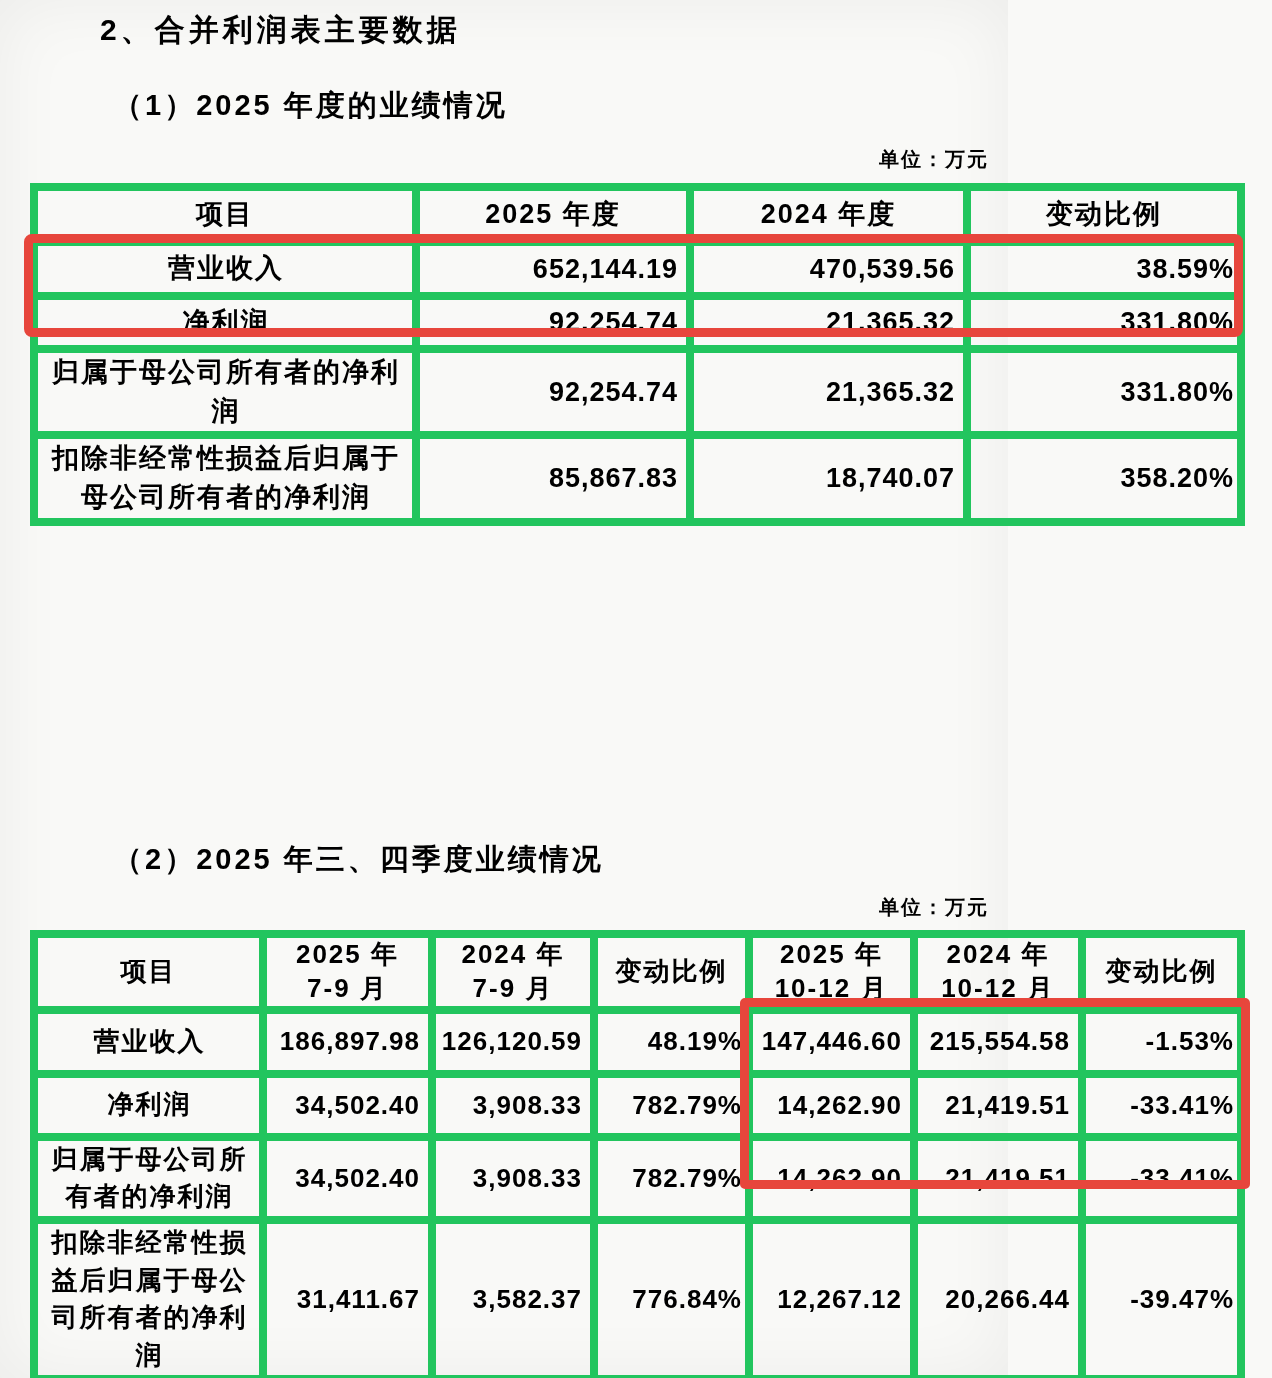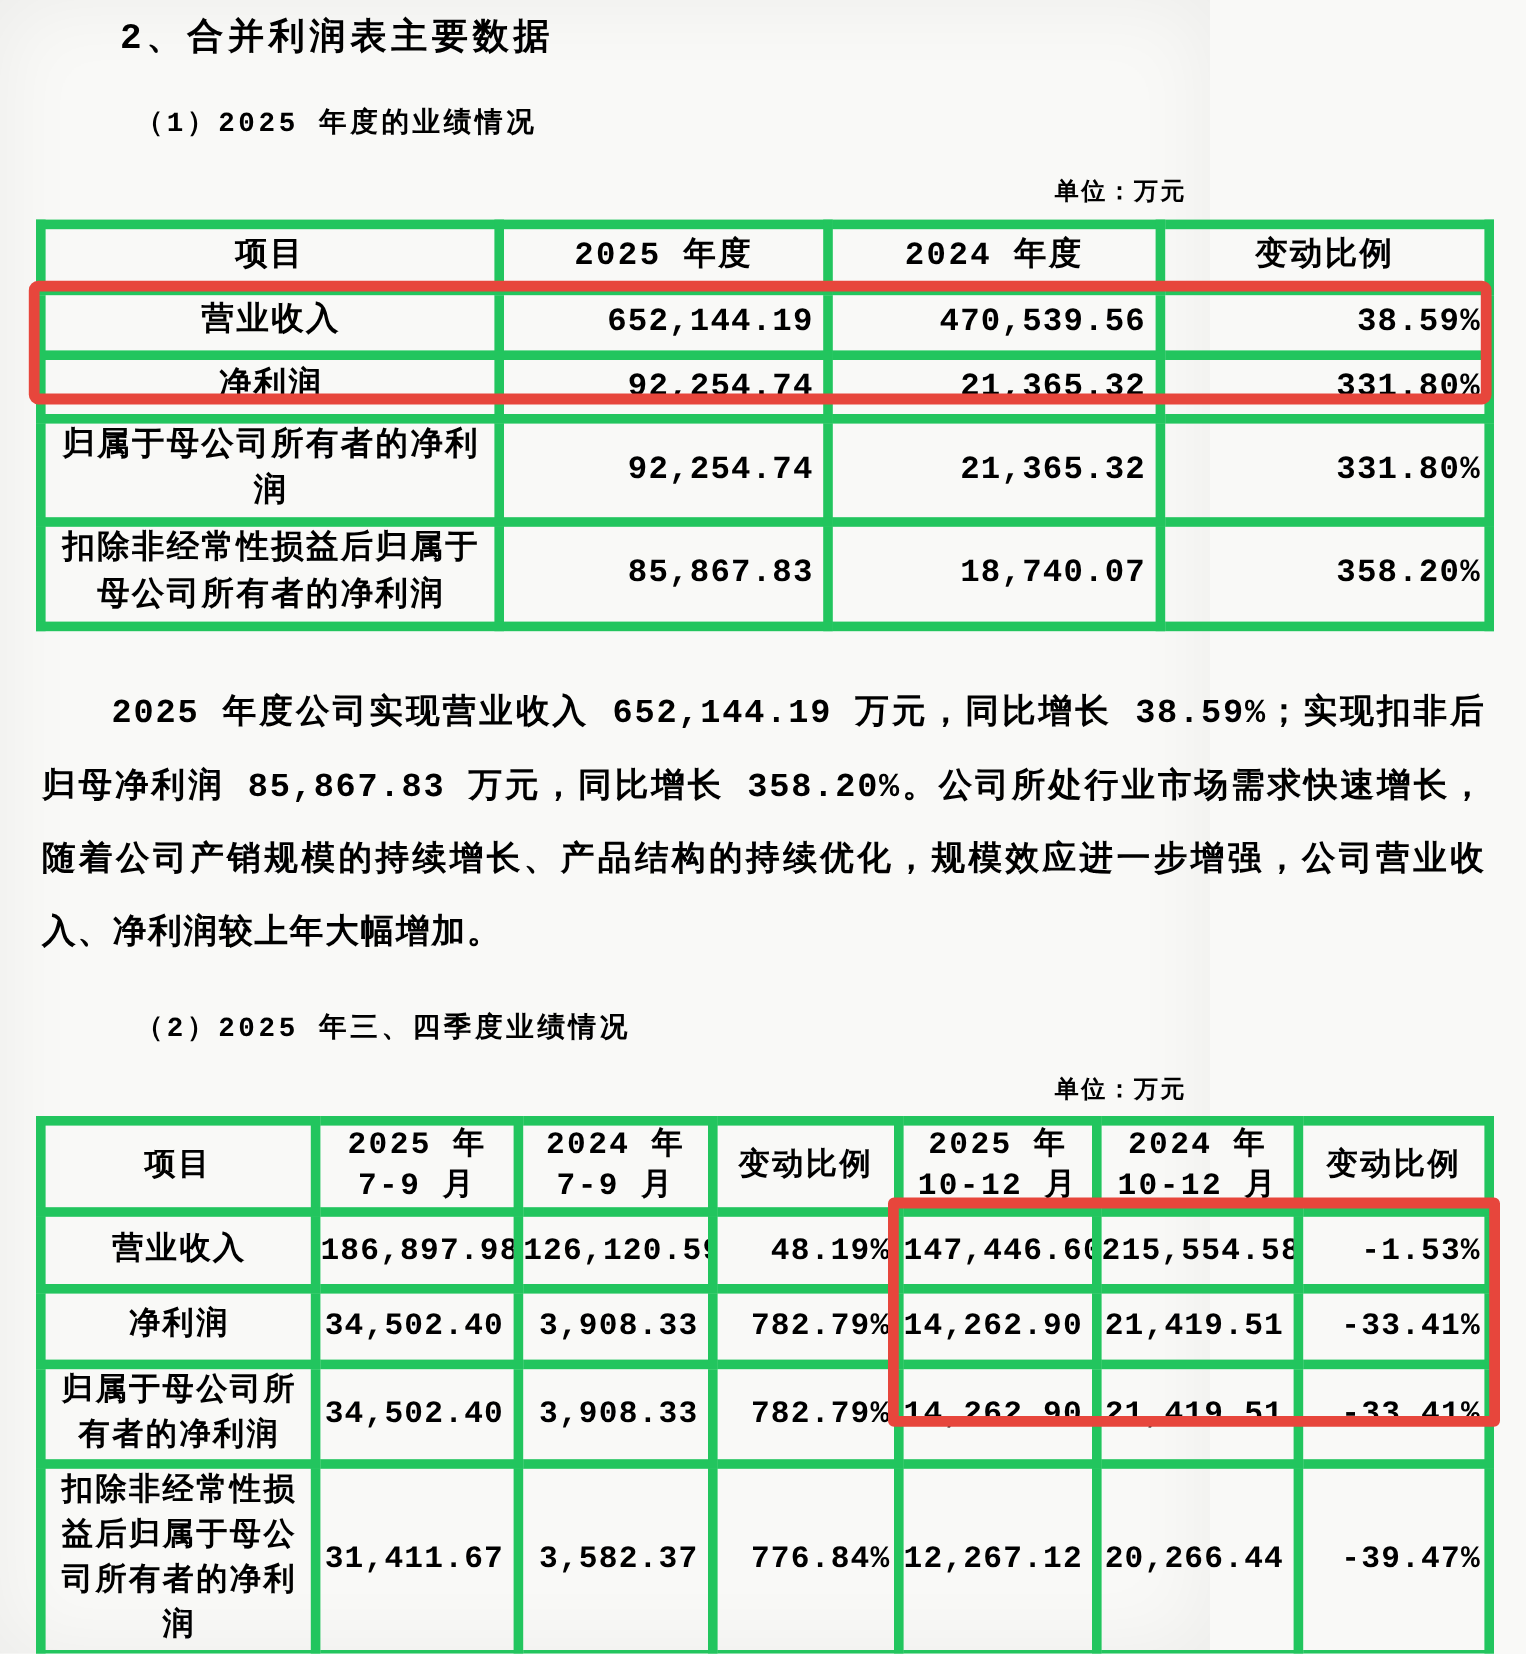--- a/index.html
+++ b/index.html
@@ -13,29 +13,28 @@
     width:1272px;height:1378px;overflow:hidden;
     background:var(--paper);
     color:var(--text);
     font-family:"Liberation Sans","DejaVu Sans",sans-serif;
     font-weight:700;
   }
   .page{
     position:relative;width:1008px;height:1378px;
     background:var(--paper);
     box-shadow:inset 0 0 70px rgba(0,0,0,.055);
-    font-family:Liberation Mono, monospace;
   }
   .h1{
     position:absolute;left:100px;top:10px;
     font-size:30px;letter-spacing:4px;white-space:nowrap;
   }
   .h2{
     position:absolute;left:113px;top:86px;
-    font-size:23px;letter-spacing:3px;white-space:nowrap;
+    font-size:29px;letter-spacing:3px;white-space:nowrap;
   }
   .h2b{top:840px;}
   .unit{
     position:absolute;right:19px;
     font-size:20px;letter-spacing:2px;white-space:nowrap;
   }
   .unit1{top:146px;}
   .unit2{top:894px;}
   .table-wrap{position:absolute;left:30px;}
   .wrap1{top:183px;width:1207px;}
@@ -143,21 +142,20 @@
           <td class="lbl">扣除非经常性损益后归属于母公司所有者的净利润</td>
           <td class="num">85,867.83</td>
           <td class="num">18,740.07</td>
           <td class="num pct">358.20%</td>
         </tr>
       </tbody>
     </table>
     <div class="redbox redbox1"></div>
   </div>
 
-  <p class="para">2025 年度公司实现营业收入 652,144.19 万元，同比增长 38.59%；实现扣非后归母净利润 85,867.83 万元，同比增长 358.20%。公司所处行业市场需求快速增长，随着公司产销规模的持续增长、产品结构的持续优化，规模效应进一步增强，公司营业收入、净利润较上年大幅增加。</p>
 
   <div class="h2 h2b">（2）2025 年三、四季度业绩情况</div>
   <div class="unit unit2">单位：万元</div>
 
   <div class="table-wrap wrap2">
     <table id="table2">
       <colgroup>
         <col style="width:229px">
           <col style="width:169px">
           <col style="width:162px">

